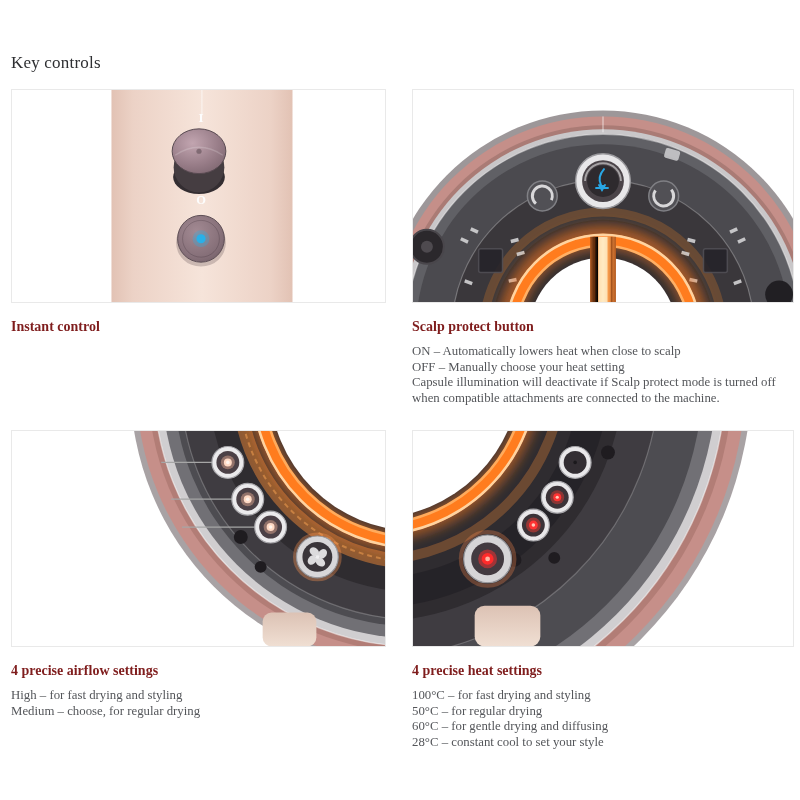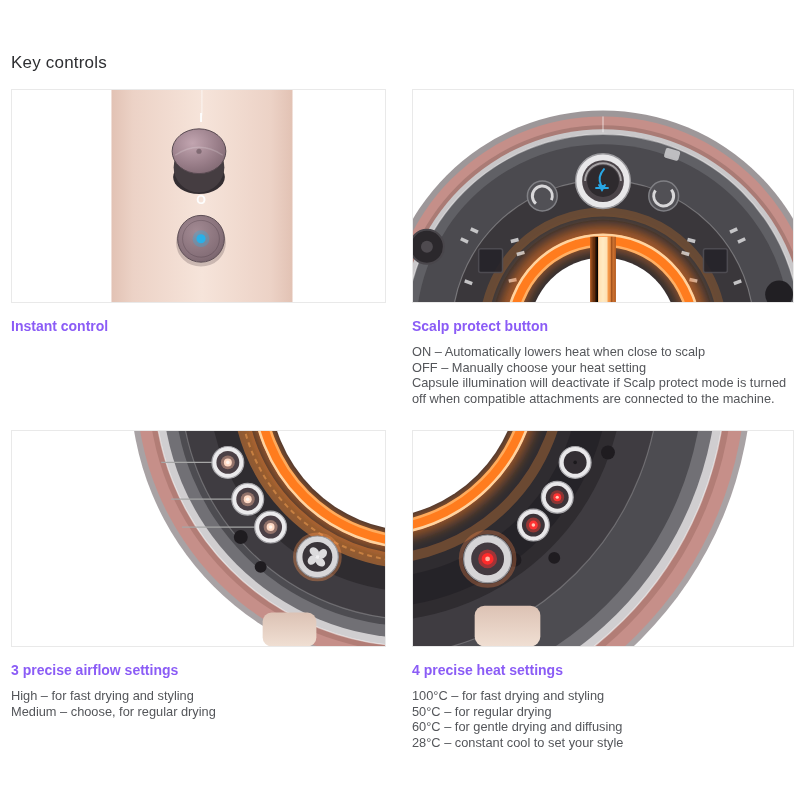--- a/index.html
+++ b/index.html
@@ -1,29 +1,29 @@
 <!DOCTYPE html>
 <html><head>
 <meta charset="utf-8">
 <style>
   html,body{margin:0;padding:0;background:#ffffff;}
   body{width:800px;height:800px;overflow:hidden;
        font-family:"Liberation Sans","DejaVu Sans",sans-serif;
        -webkit-font-smoothing:antialiased;color:#2f3033;}
-  .page{padding:0 8px 0 11px;}
+  .page{padding:0 8px 0 11px;font-family:Liberation Serif, serif;}
   h1{font-size:17px;font-weight:400;letter-spacing:.2px;color:#2e2f32;
      margin:52px 0 15px 0;line-height:22px;}
   .grid{display:grid;grid-template-columns:375px 382px;column-gap:26px;}
   .figure{height:214px;border:1px solid #e9e9e9;box-sizing:border-box;
           overflow:hidden;background:#fff;}
   .figure.row2{height:217px;}
   .figure svg{display:block;width:100%;height:100%;}
   .caption{height:127px;box-sizing:border-box;}
   .caption.row2{height:auto;}
-  .caption h3{font-size:14px;font-weight:600;color:#8b5cf6;margin:15px 0 9px 0;line-height:17px;}
+  .caption h3{font-size:14px;font-weight:600;color:#7f1d1d;margin:15px 0 9px 0;line-height:17px;}
   .caption .line{font-size:12.8px;color:#54565a;line-height:15.6px;font-weight:400;}
 </style>
 </head>
 <body>
 
 <div class="page">
   <h1>Key controls</h1>
 
   <div class="grid">
 
@@ -321,21 +321,21 @@
             <circle cx="75" cy="129" r="9.5" fill="rgba(255,45,45,.5)"></circle>
             <circle cx="75" cy="129" r="6" fill="#ff2b2b"></circle>
             <circle cx="75" cy="129" r="2.4" fill="#ffb3a2"></circle>
           </g>
           <rect x="62" y="176" width="66" height="41" rx="10" fill="url(#beigeGrad)"></rect>
         </g>
       </svg>
     </div>
 
     <div class="caption row2">
-      <h3>3 precise airflow settings</h3>
+      <h3>4 precise airflow settings</h3>
       <div class="line">High – for fast drying and styling</div>
       <div class="line">Medium – choose, for regular drying</div>
     </div>
 
     <div class="caption row2">
       <h3>4 precise heat settings</h3>
       <div class="line">100°C – for fast drying and styling</div>
       <div class="line">50°C – for regular drying</div>
       <div class="line">60°C – for gentle drying and diffusing</div>
       <div class="line">28°C – constant cool to set your style</div>

